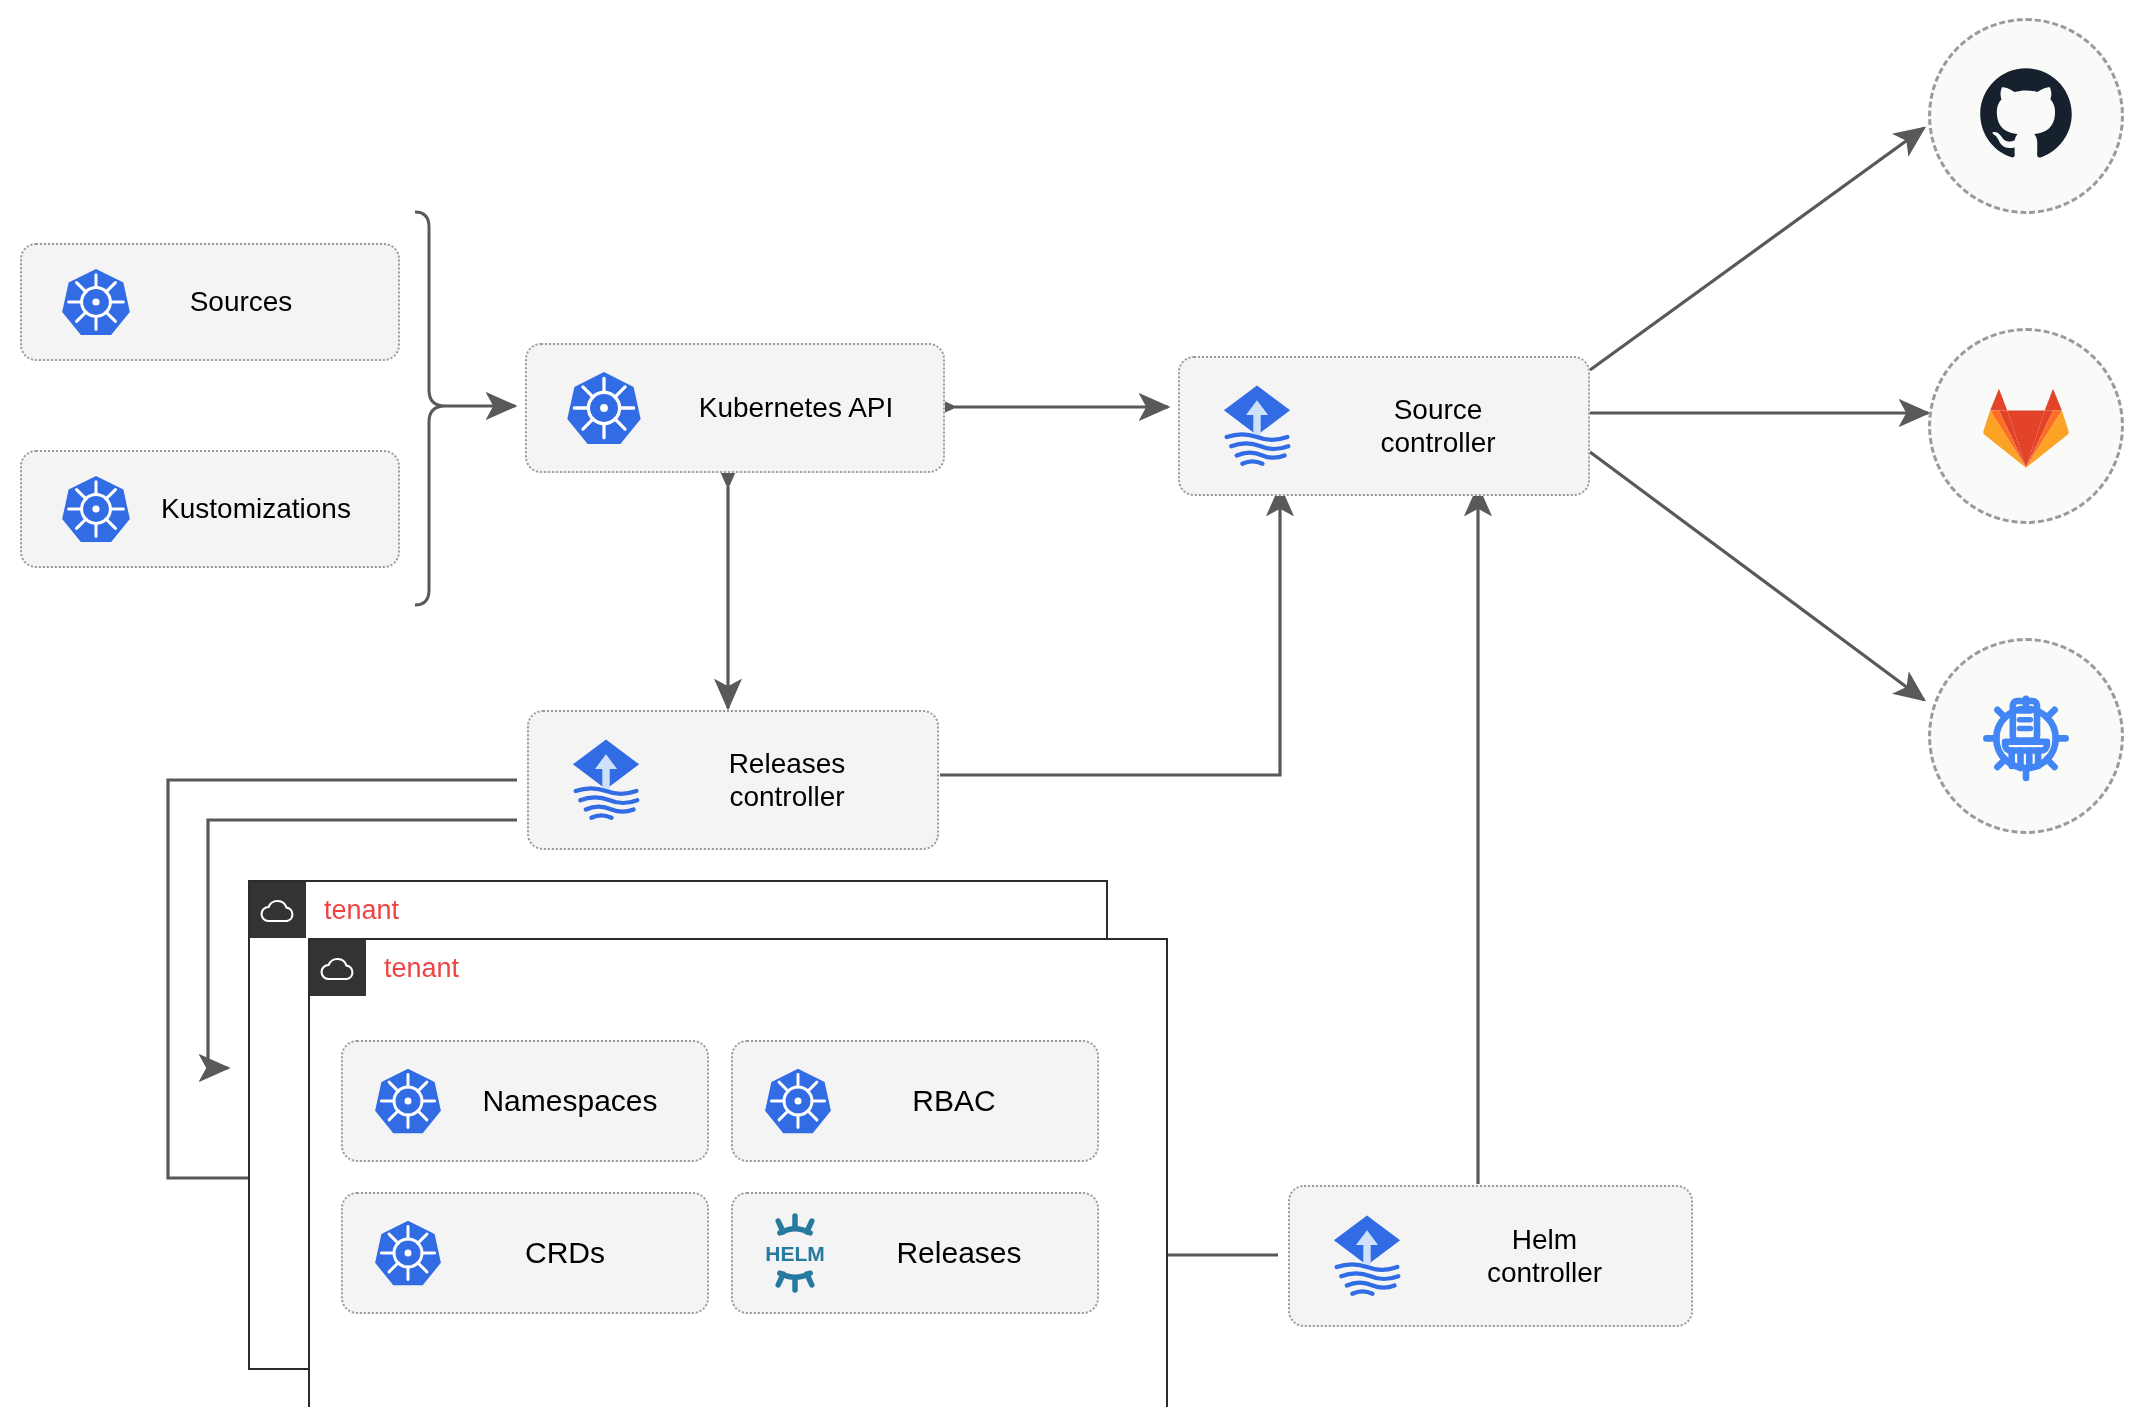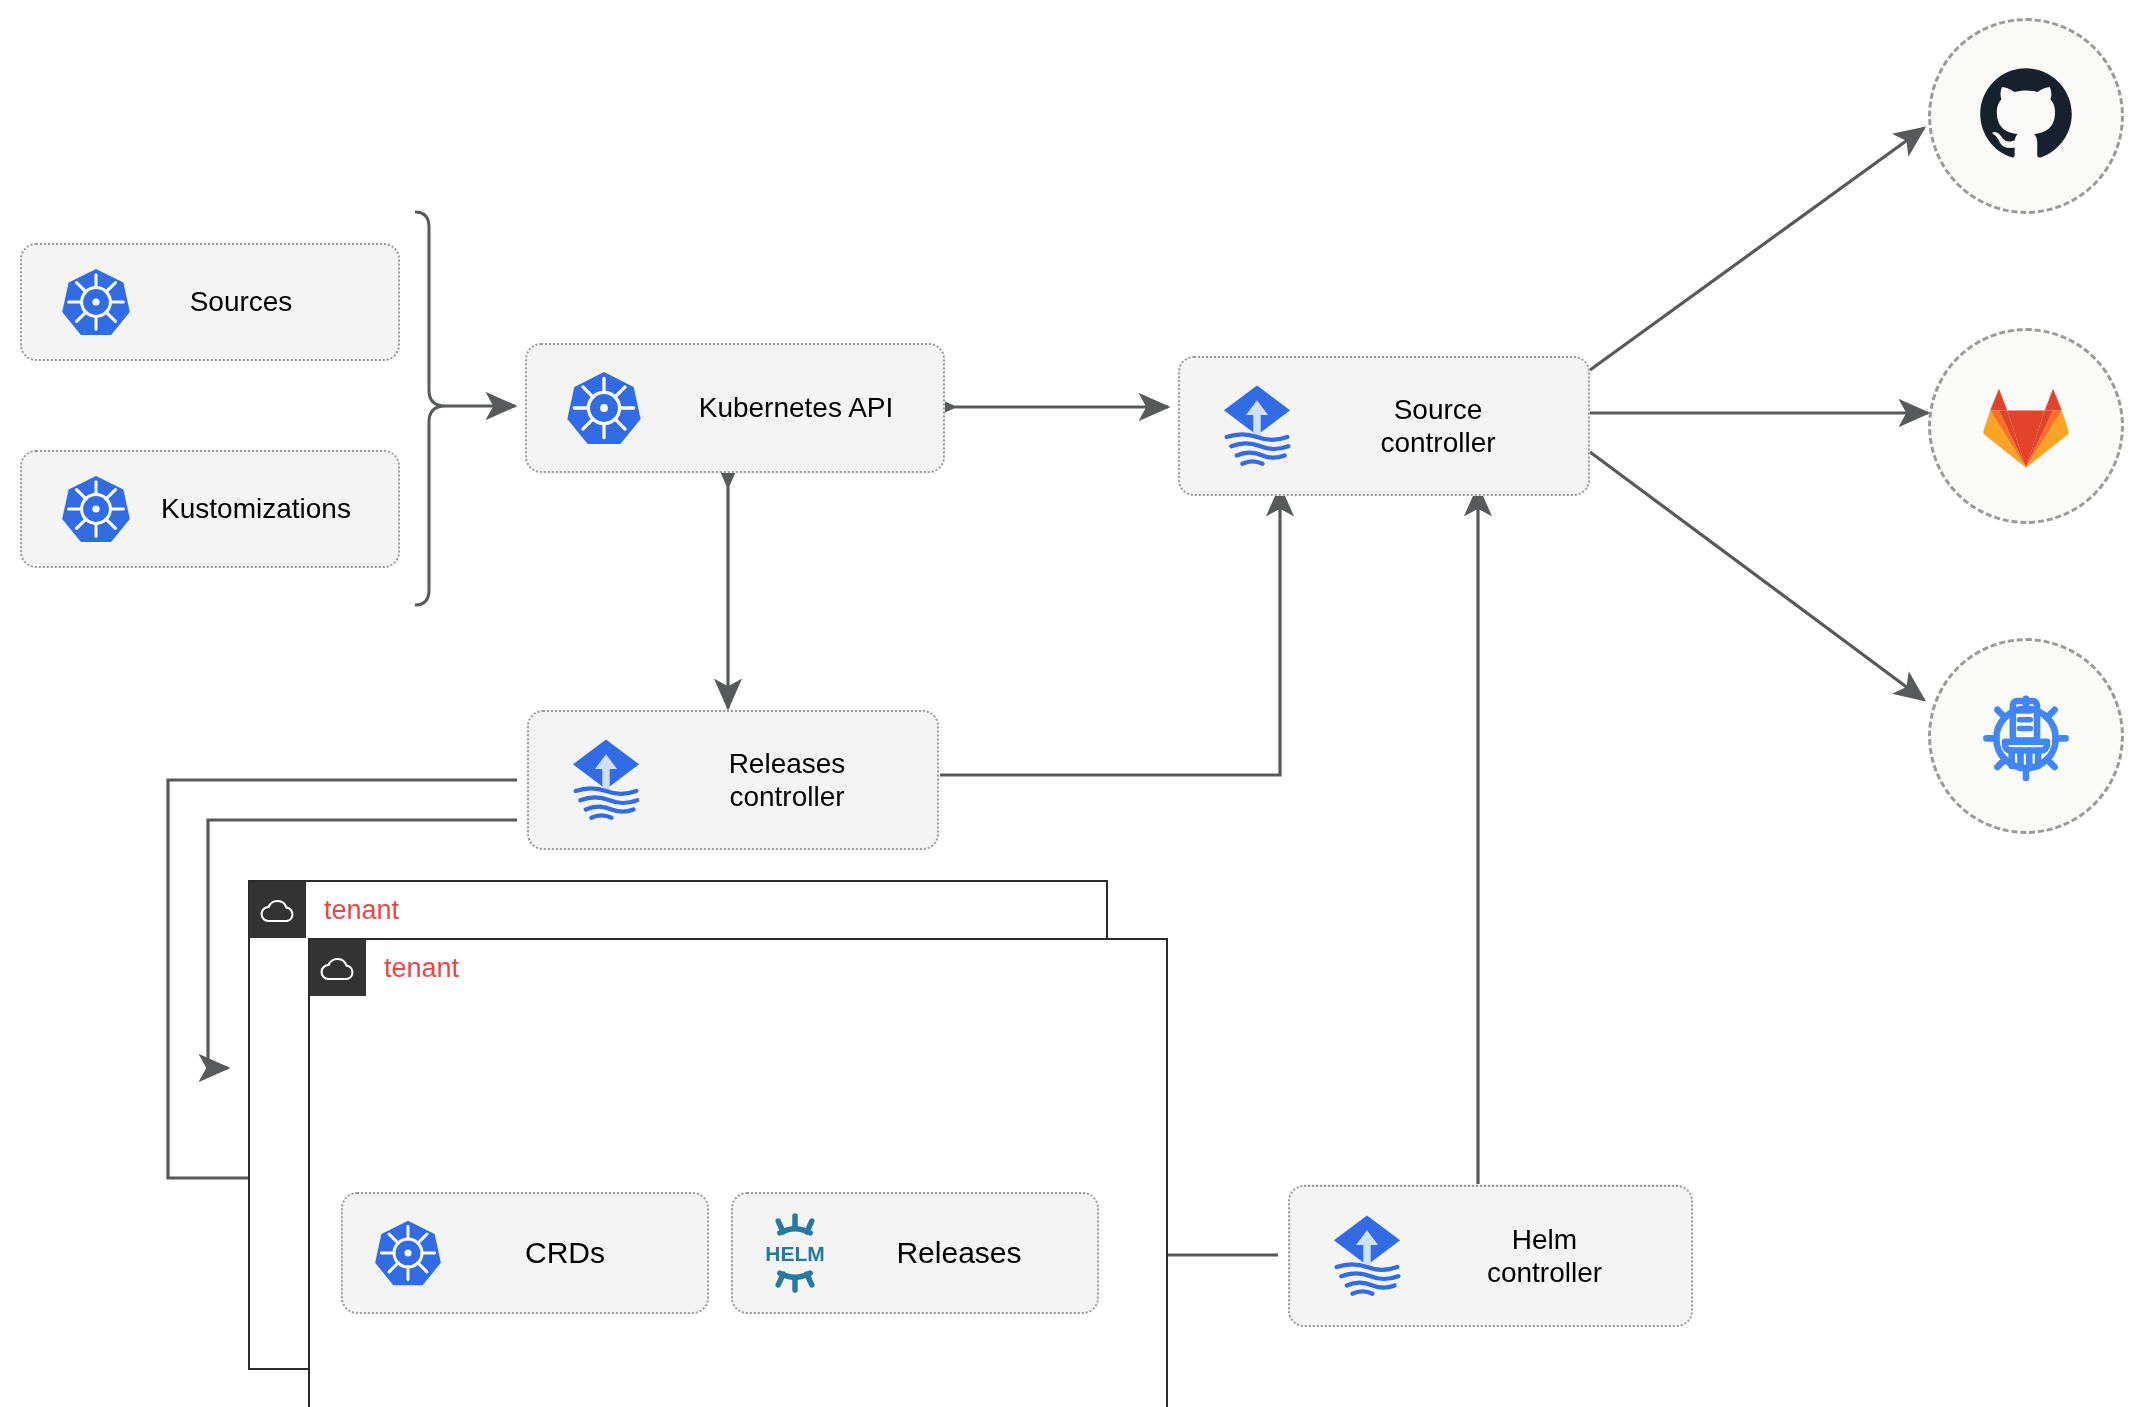--- a/index.html
+++ b/index.html
@@ -235,21 +235,49 @@
     <div class="tbar">
       <span class="tbadge">
         <svg width="36" height="36" viewBox="0 0 36 28">
           <path d="M8.5 25 A7 7 0 0 1 8.6 11 A9.5 9.5 0 0 1 26.5 11.6
                    A6.8 6.8 0 0 1 27 25 Z" fill="none" stroke="#ffffff" stroke-width="2.1" stroke-linejoin="round"></path>
         </svg>
       </span>
       <span class="tname">tenant</span>
     </div>
 
-
+    <div class="node" style="left:31px;top:100px;width:368px;height:122px;">
+      <span class="ico" style="width:86px;margin-left:22px;">
+        <svg width="70" height="70" viewBox="0 0 100 100">
+          <path d="M50 4 L88 23 L97 64 L71 96 L29 96 L3 64 L12 23 Z" fill="#326ce5"></path>
+          <g fill="none" stroke="#fff" stroke-width="4.2" stroke-linecap="round">
+            <circle cx="50" cy="50" r="20"></circle>
+            <path d="M50 12 L50 30 M50 70 L50 88 M12 50 L30 50 M70 50 L88 50"></path>
+            <path d="M23 23 L36 36 M64 64 L77 77 M77 23 L64 36 M36 64 L23 77"></path>
+          </g>
+          <circle cx="50" cy="50" r="5" fill="#fff"></circle>
+        </svg>
+      </span>
+      <span class="lbl lbl-30" style="padding-right:18px;">Namespaces</span>
+    </div>
+
+    <div class="node" style="left:421px;top:100px;width:368px;height:122px;">
+      <span class="ico" style="width:86px;margin-left:22px;">
+        <svg width="70" height="70" viewBox="0 0 100 100">
+          <path d="M50 4 L88 23 L97 64 L71 96 L29 96 L3 64 L12 23 Z" fill="#326ce5"></path>
+          <g fill="none" stroke="#fff" stroke-width="4.2" stroke-linecap="round">
+            <circle cx="50" cy="50" r="20"></circle>
+            <path d="M50 12 L50 30 M50 70 L50 88 M12 50 L30 50 M70 50 L88 50"></path>
+            <path d="M23 23 L36 36 M64 64 L77 77 M77 23 L64 36 M36 64 L23 77"></path>
+          </g>
+          <circle cx="50" cy="50" r="5" fill="#fff"></circle>
+        </svg>
+      </span>
+      <span class="lbl lbl-30" style="padding-right:30px;">RBAC</span>
+    </div>
 
     <div class="node" style="left:31px;top:252px;width:368px;height:122px;">
       <span class="ico" style="width:86px;margin-left:22px;">
         <svg width="70" height="70" viewBox="0 0 100 100">
           <path d="M50 4 L88 23 L97 64 L71 96 L29 96 L3 64 L12 23 Z" fill="#326ce5"></path>
           <g fill="none" stroke="#fff" stroke-width="4.2" stroke-linecap="round">
             <circle cx="50" cy="50" r="20"></circle>
             <path d="M50 12 L50 30 M50 70 L50 88 M12 50 L30 50 M70 50 L88 50"></path>
             <path d="M23 23 L36 36 M64 64 L77 77 M77 23 L64 36 M36 64 L23 77"></path>
           </g>

